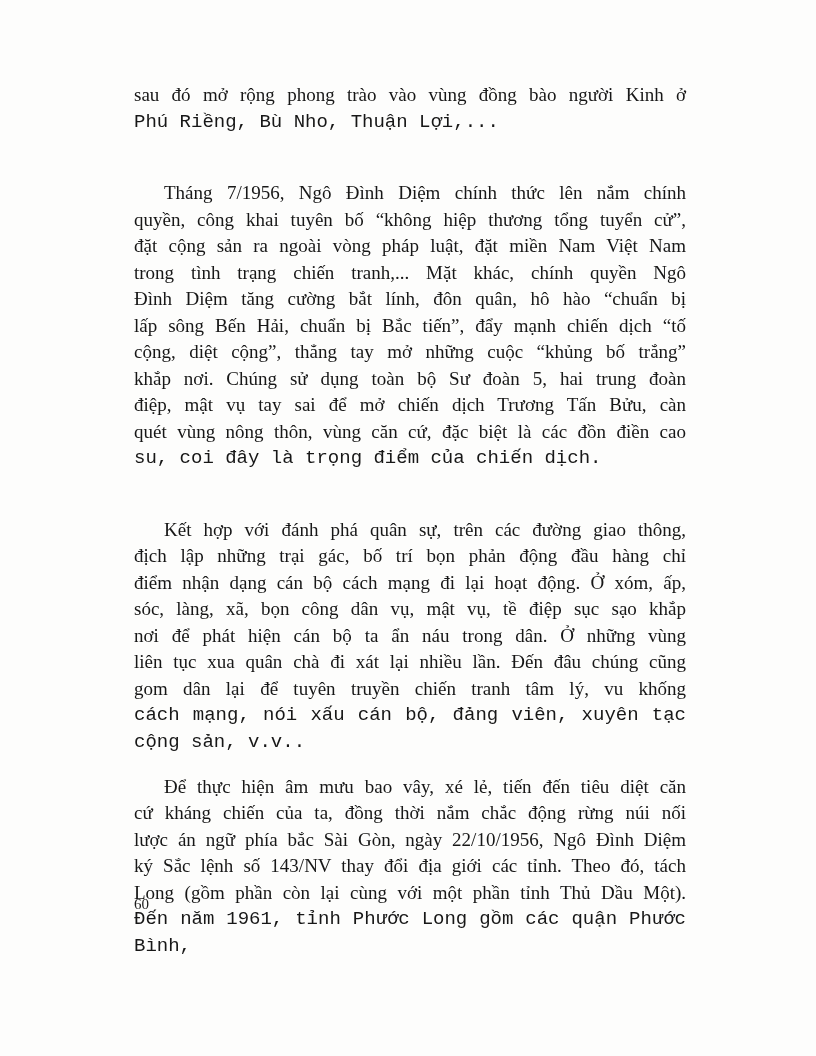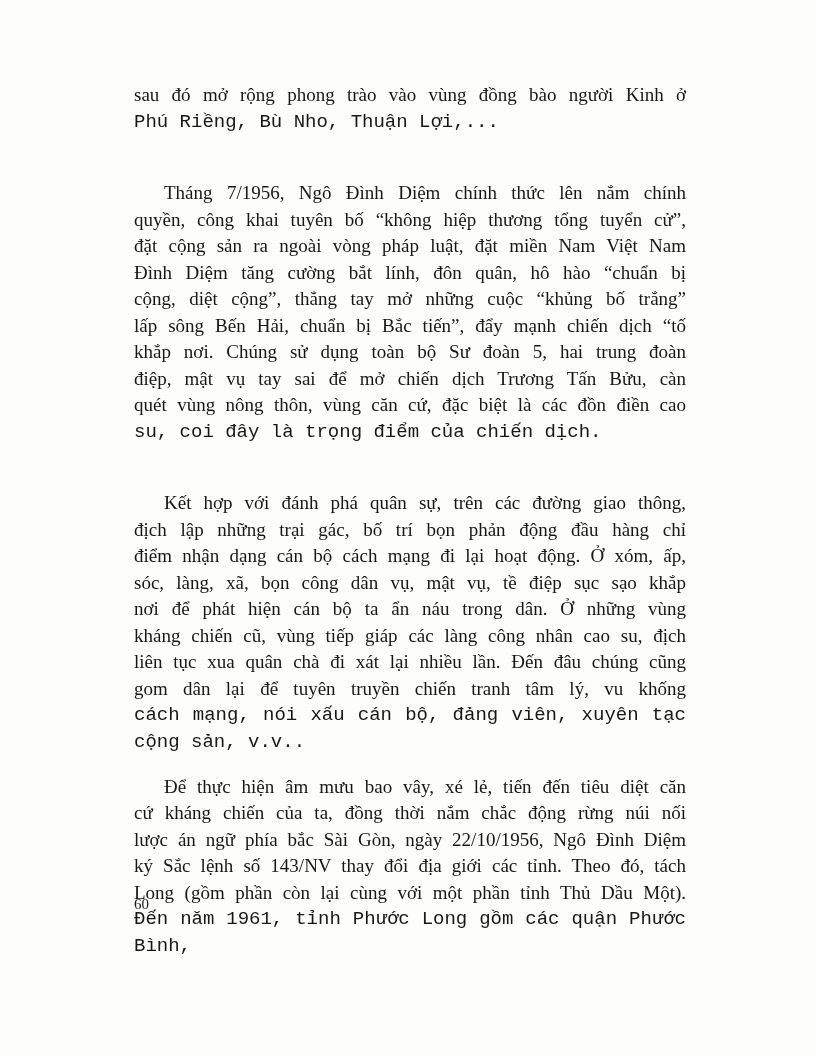--- a/index.html
+++ b/index.html
@@ -57,35 +57,35 @@
 <main class="page">
   <section class="text-block" id="text-block">
       <div class="para">
         <div class="line first">sau đó mở rộng phong trào vào vùng đồng bào người Kinh ở</div>
         <div class="line last">Phú Riềng, Bù Nho, Thuận Lợi,...</div>
       </div>
       <div class="para indent">
         <div class="line first">Tháng 7/1956, Ngô Đình Diệm chính thức lên nắm chính</div>
         <div class="line">quyền, công khai tuyên bố “không hiệp thương tổng tuyển cử”,</div>
         <div class="line">đặt cộng sản ra ngoài vòng pháp luật, đặt miền Nam Việt Nam</div>
+        <div class="line">trong tình trạng chiến tranh,... Mặt khác, chính quyền Ngô</div>
         <div class="line">Đình Diệm tăng cường bắt lính, đôn quân, hô hào “chuẩn bị</div>
+        <div class="line">lấp sông Bến Hải, chuẩn bị Bắc tiến”, đẩy mạnh chiến dịch “tố</div>
         <div class="line">cộng, diệt cộng”, thẳng tay mở những cuộc “khủng bố trắng”</div>
-        <div class="line">lấp sông Bến Hải, chuẩn bị Bắc tiến”, đẩy mạnh chiến dịch “tố</div>
         <div class="line">khắp nơi. Chúng sử dụng toàn bộ Sư đoàn 5, hai trung đoàn</div>
         <div class="line">điệp, mật vụ tay sai để mở chiến dịch Trương Tấn Bửu, càn</div>
         <div class="line">quét vùng nông thôn, vùng căn cứ, đặc biệt là các đồn điền cao</div>
         <div class="line last">su, coi đây là trọng điểm của chiến dịch.</div>
       </div>
       <div class="para indent">
         <div class="line first">Kết hợp với đánh phá quân sự, trên các đường giao thông,</div>
         <div class="line">địch lập những trại gác, bố trí bọn phản động đầu hàng chỉ</div>
         <div class="line">điểm nhận dạng cán bộ cách mạng đi lại hoạt động. Ở xóm, ấp,</div>
         <div class="line">sóc, làng, xã, bọn công dân vụ, mật vụ, tề điệp sục sạo khắp</div>
         <div class="line">nơi để phát hiện cán bộ ta ẩn náu trong dân. Ở những vùng</div>
-        <div class="line">kháng chiến cũ, vùng tiếp giáp các làng công nhân cao su, địch</div>
         <div class="line">liên tục xua quân chà đi xát lại nhiều lần. Đến đâu chúng cũng</div>
         <div class="line">gom dân lại để tuyên truyền chiến tranh tâm lý, vu khống</div>
         <div class="line last">cách mạng, nói xấu cán bộ, đảng viên, xuyên tạc cộng sản, v.v..</div>
       </div>
       <div class="para indent">
         <div class="line first">Để thực hiện âm mưu bao vây, xé lẻ, tiến đến tiêu diệt căn</div>
         <div class="line">cứ kháng chiến của ta, đồng thời nắm chắc động rừng núi nối</div>
         <div class="line">lược án ngữ phía bắc Sài Gòn, ngày 22/10/1956, Ngô Đình Diệm</div>
         <div class="line">ký Sắc lệnh số 143/NV thay đổi địa giới các tỉnh. Theo đó, tách</div>
         <div class="line">Long (gồm phần còn lại cùng với một phần tỉnh Thủ Dầu Một).</div>

